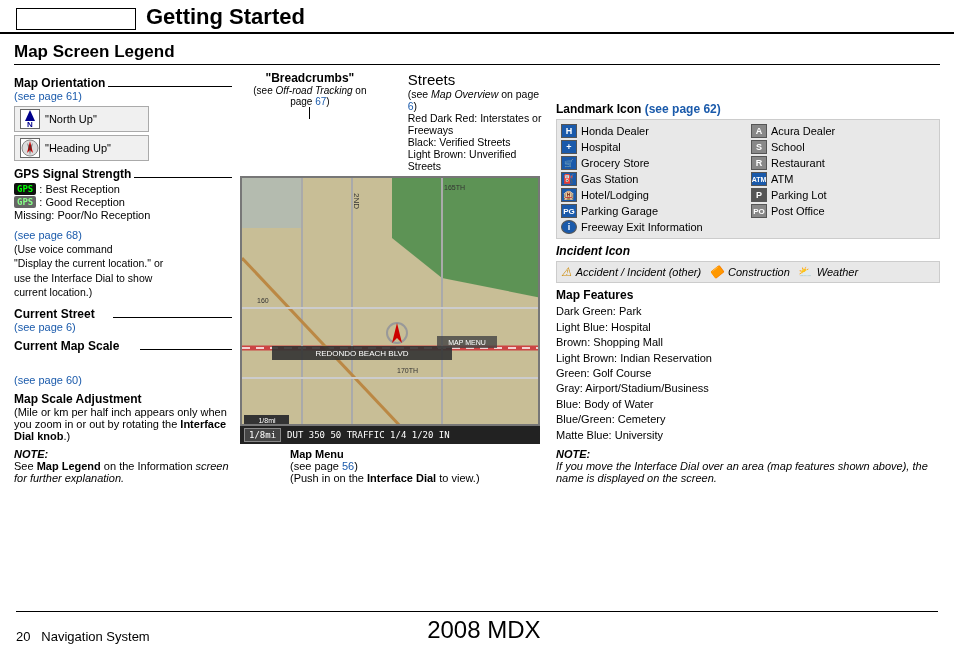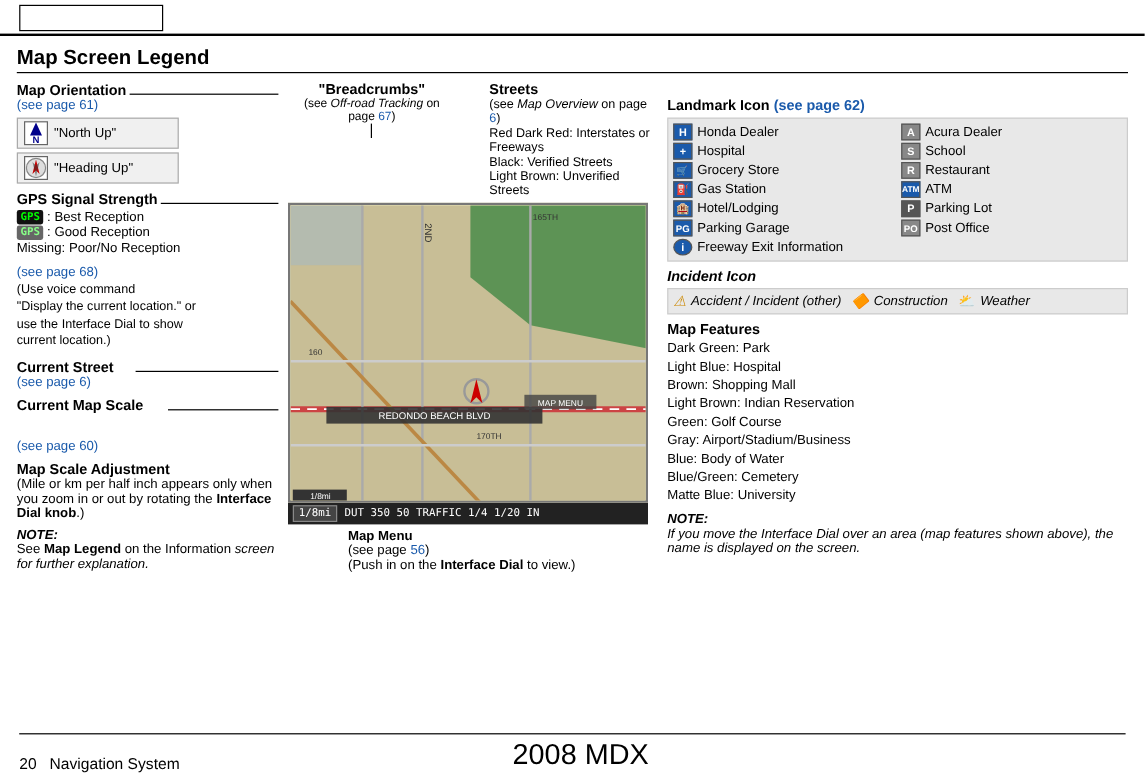--- a/index.html
+++ b/index.html
@@ -13,27 +13,28 @@
       color: #000;
     }
   </style>
 </head>
 <body>
 
 <div style="position:relative; width:954px; height:652px; background:#fff; overflow:hidden;">
 
   <div style="display:flex; align-items:flex-end; padding:4px 16px 2px 16px; border-bottom:2.5px solid #000; margin-bottom:4px;">
     <div style="border:1px solid #000; width:120px; height:22px; margin-right:10px;"></div>
+    <div style="font-size:22px; font-weight:bold; font-family:Arial,sans-serif;">Getting Started</div>
   </div>
 
   <div style="padding:4px 14px 4px 14px; display:flex; flex-direction:column;">
 
     <div style="font-size:17px; font-weight:bold; border-bottom:1px solid #000; margin-bottom:6px; padding-bottom:2px;">Map Screen Legend</div>
 
-    <div style="display:flex; gap:8px; align-items:center;">
+    <div style="display:flex; gap:8px; align-items:flex-end;">
 
       <div style="width:218px; flex-shrink:0; font-size:11px;">
 
         <div style="margin-bottom:6px;">
           <div style="display:flex; align-items:baseline; gap:3px;">
             <span style="font-weight:bold; font-size:12px;">Map Orientation</span>
             <span style="border-top:1px solid #000; flex:1; height:1px; margin-bottom:3px;"></span>
           </div>
           <span style="color:#1a5aab;">(see page 61)</span>
           <div style="margin-top:4px; display:flex; flex-direction:column; gap:3px;">
@@ -114,29 +115,29 @@
 
           <div style="font-size:11px; text-align:center; margin-left:10px;">
             <div style="display:flex; flex-direction:column; align-items:center;">
               <div style="font-weight:bold; font-size:12px;">"Breadcrumbs"</div>
               <div style="font-size:10px;">(see <em>Off-road Tracking</em> on page <span style="color:#1a5aab;">67</span>)</div>
               <div style="width:1px; height:12px; background:#000; margin:0 auto;"></div>
             </div>
           </div>
 
           <div style="font-size:11px; margin-left:30px;">
-            <div style="font-weight:bold; font-size:12px;">Streets</div>
+            <div style="font-weight:normal; font-size:15px;">Streets</div>
             <div style="font-size:10.5px;">(see <em>Map Overview</em> on page <span style="color:#1a5aab;">6</span>)</div>
             <div style="font-size:10.5px;">Red Dark Red: Interstates or Freeways</div>
             <div style="font-size:10.5px;">Black: Verified Streets</div>
             <div style="font-size:10.5px;">Light Brown: Unverified Streets</div>
           </div>
         </div>
 
-        <div style="width:300px; height:250px; border:2px solid #777; position:relative; overflow:hidden; background:#fef9c3;">
+        <div style="width:300px; height:250px; border:2px solid #777; position:relative; overflow:hidden; background:#8b5cf6;">
 
           <svg width="300" height="250" viewBox="0 0 300 250" style="position:absolute; top:0; left:0;">
 
             <rect width="300" height="250" fill="#c8be96"></rect>
 
             <polygon points="150,0 300,0 300,120 200,100 150,60" fill="#4a8c4a" opacity="0.85"></polygon>
 
             <rect x="0" y="0" width="60" height="50" fill="#a0b8c8" opacity="0.5"></rect>
 
             <line x1="0" y1="170" x2="300" y2="170" stroke="#cc4444" stroke-width="5"></line>

